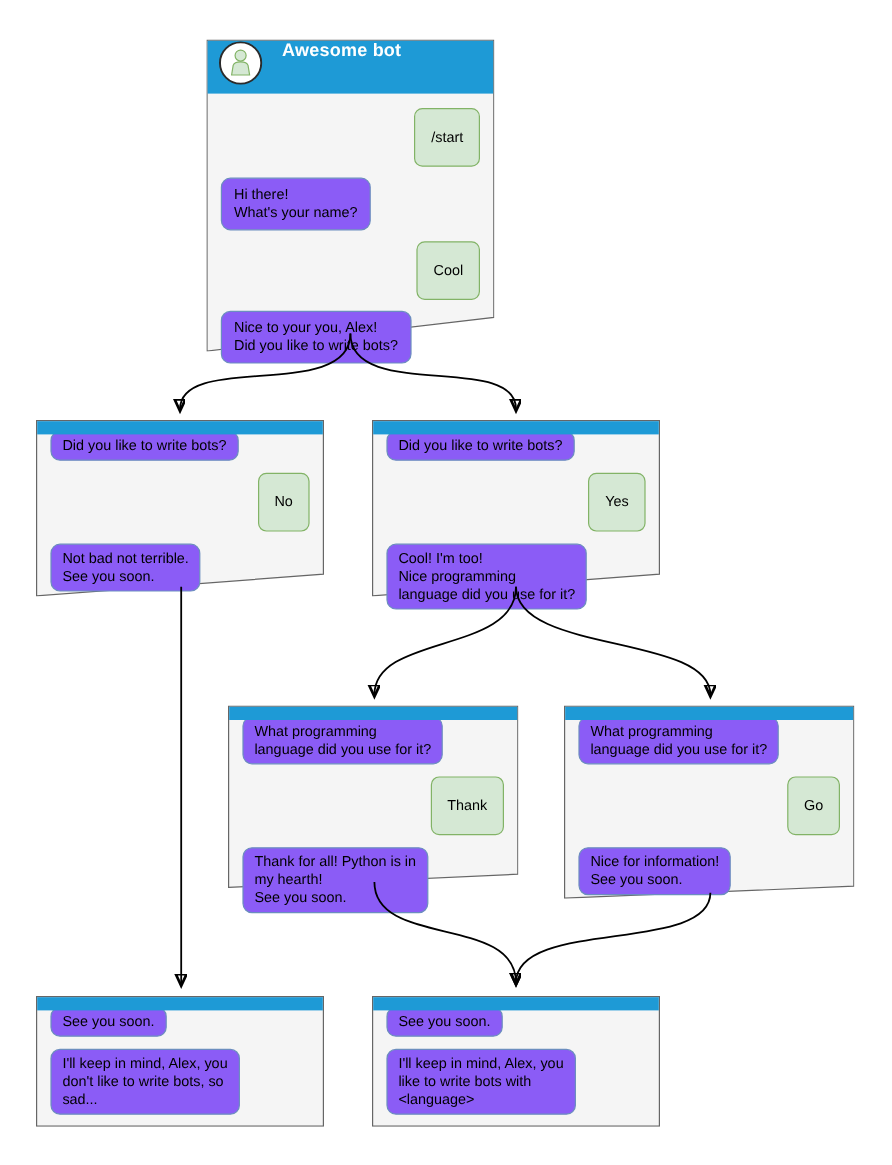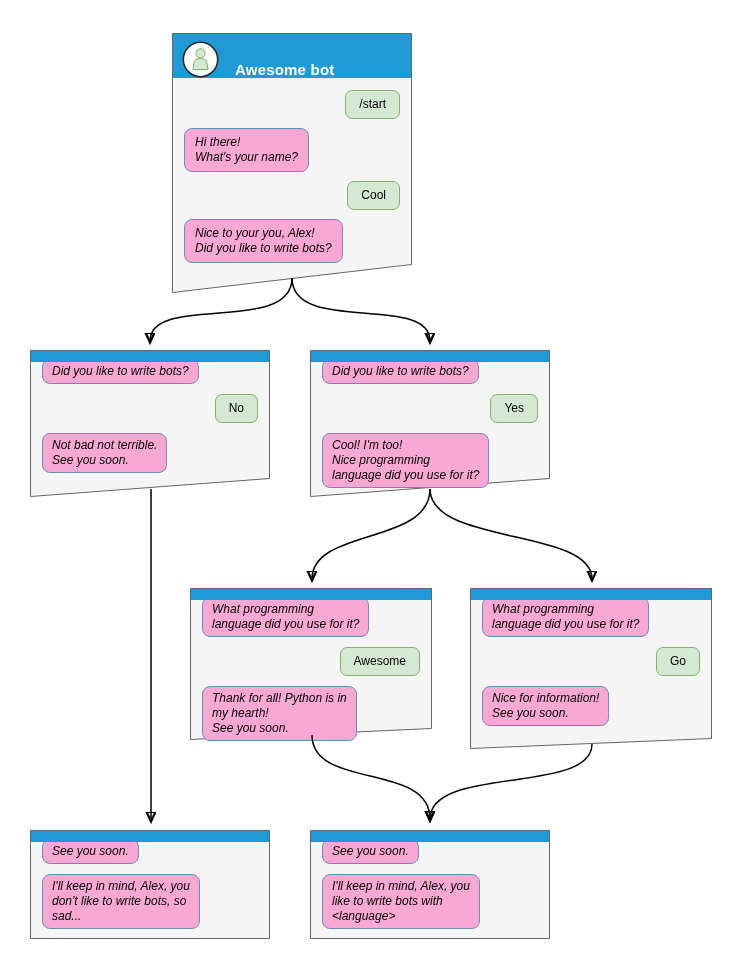--- a/index.html
+++ b/index.html
@@ -12,44 +12,44 @@
   }
   .window { position:absolute; }
   .frame { position:absolute; left:0; top:0; display:block; }
   .frame polygon { fill:#f5f5f5; stroke:#666666; stroke-width:1; }
   .titlebar {
     position:absolute; left:1px; right:1px; top:1px;
     background:#1e9ad6; z-index:2;
   }
   .titlebar.small { height:11px; }
   .titlebar.main-titlebar {
-    height:44px; display:flex; align-items:flex-end; gap:16px; padding-left:9px;
+    height:44px; display:flex; align-items:flex-start; gap:16px; padding-left:9px;
   }
   .avatar { width:37px; height:37px; display:block; flex:0 0 auto; }
   .window-title {
     color:#ffffff; font-weight:bold; font-size:15px; letter-spacing:.2px;
   }
   .messages {
     position:absolute; left:1px; right:1px; z-index:1;
     display:flex; flex-direction:column; padding:0 11px;
   }
   .messages.main { top:45px; padding-top:12px; gap:9px; }
   .messages.sub  { top:12px; gap:10px; }
   .messages.sub > .bubble:first-child { margin-top:-3px; }
   .bubble {
     position:relative; font-size:12px; line-height:15px;
     white-space:pre-line; max-width:186px; box-sizing:border-box;
   }
   .bubble.bot {
-    background:#f9a8d4; border:1px solid #6c8ebf; border-radius:8px;
-    padding:4px 9px; align-self:flex-start; color:#000;font-style:italic;
+    background:#8b5cf6; border:1px solid #6c8ebf; border-radius:8px;
+    padding:4px 9px; align-self:flex-start; color:#000;
   }
   .bubble.user {
     background:#d5e8d4; border:1px solid #82b366; border-radius:7px;
-    padding:6px 13px; align-self:flex-end; color:#000; min-width:26px;
+    padding:16px 13px; align-self:flex-end; color:#000; min-width:26px;
   }
   .messages.main .bubble.bot { padding:6px 10px; }
   .arrows { position:absolute; left:0; top:0; z-index:3; pointer-events:none; }
   .arrows path { fill:none; stroke:#000000; stroke-width:1.5; }
 </style>
 </head>
 <body>
 
 <svg class="arrows" width="743" height="971">
   <defs>
@@ -116,21 +116,21 @@
 </div>
 
 <div class="window" style="left:190px;top:588px;width:242px;height:152px;">
   <svg class="frame" width="242" height="152">
     <polygon points="0.5,0.5 241.5,0.5 241.5,140.5 0.5,151.5"></polygon>
   </svg>
   <div class="titlebar small"></div>
   <div class="messages sub">
     <div class="bubble bot">What programming
 language did you use for it?</div>
-    <div class="bubble user">Awesome</div>
+    <div class="bubble user">Thank</div>
     <div class="bubble bot">Thank for all! Python is in
 my hearth!
 See you soon.</div>
   </div>
 </div>
 
 <div class="window" style="left:470px;top:588px;width:242px;height:161px;">
   <svg class="frame" width="242" height="161">
     <polygon points="0.5,0.5 241.5,0.5 241.5,150.5 0.5,160.5"></polygon>
   </svg>

